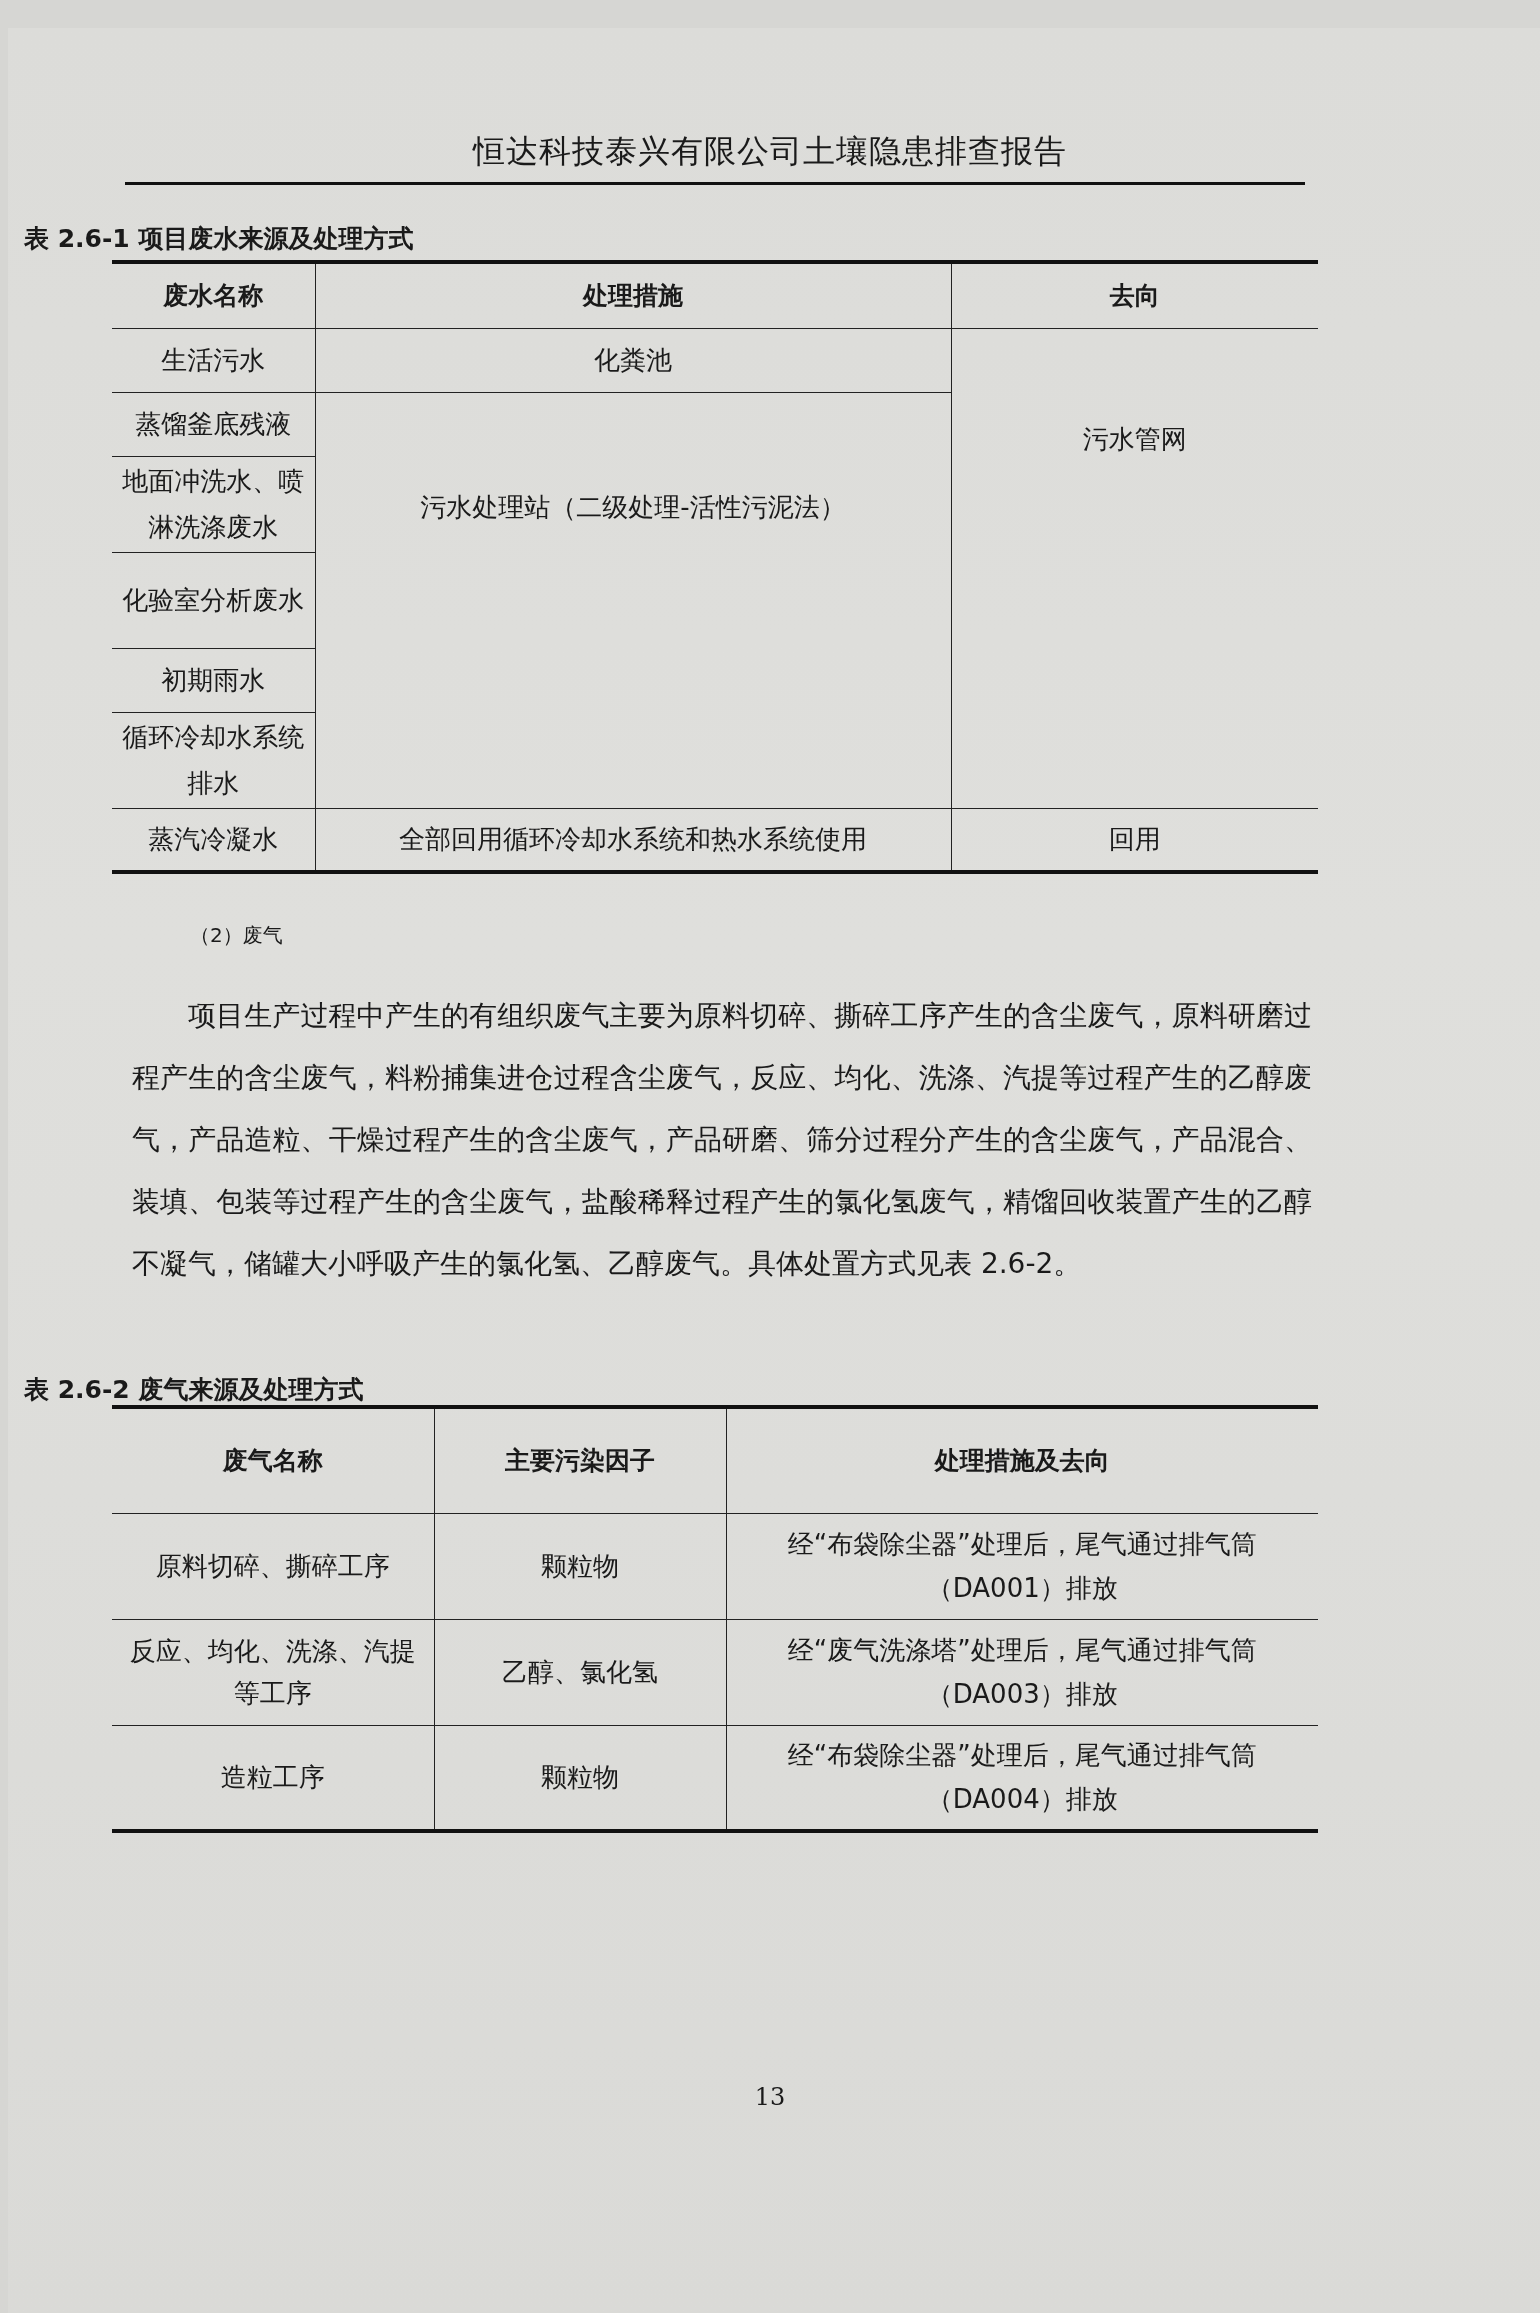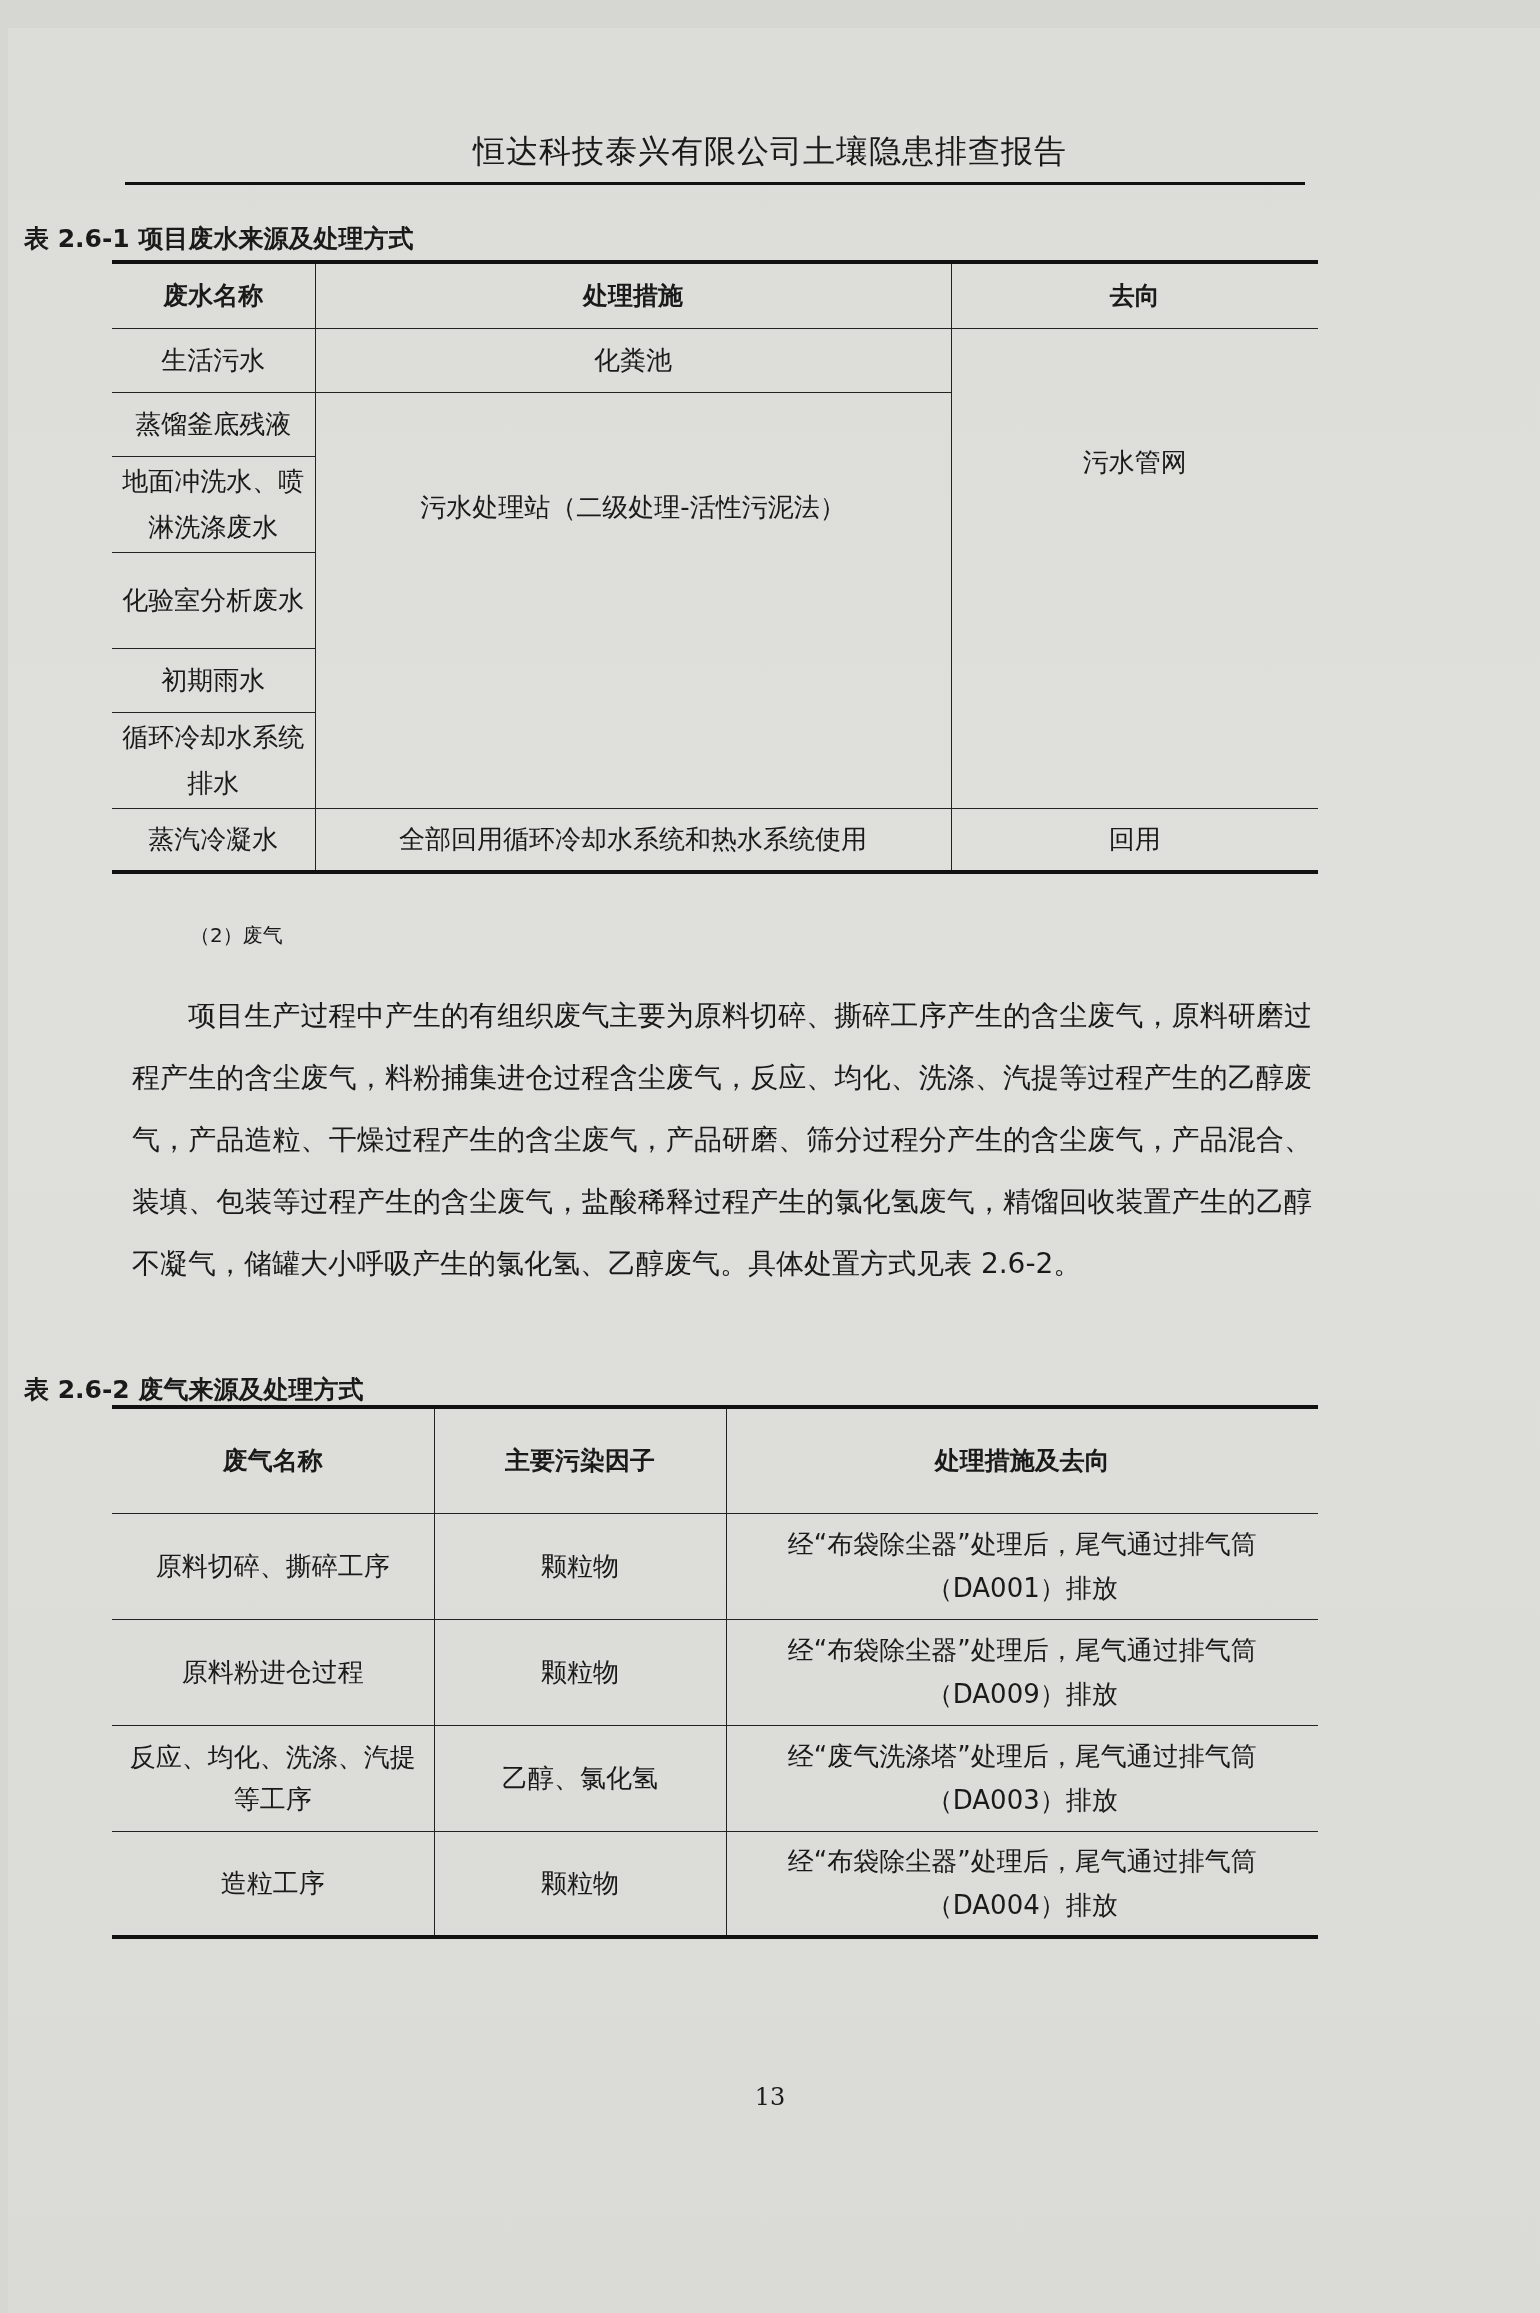--- a/index.html
+++ b/index.html
@@ -77,21 +77,21 @@
     </colgroup>
   <tbody>
       <tr style="height:66px">
     <th>废水名称</th>
     <th>处理措施</th>
     <th>去向</th>
   </tr>
   <tr style="height:64px">
     <td>生活污水</td>
     <td>化粪池</td>
-    <td rowspan="6" style="vertical-align:top; padding-top:111px;">污水管网</td>
+    <td rowspan="6" style="vertical-align:top; padding-top:88px;">污水管网</td>
   </tr>
   <tr style="height:64px">
     <td>蒸馏釜底残液</td>
     <td rowspan="5" style="vertical-align:top; padding-top:92px;">污水处理站（二级处理-活性污泥法）</td>
   </tr>
   <tr style="height:96px">
     <td style="line-height:46px;">地面冲洗水、喷淋洗涤废水</td>
   </tr>
   <tr style="height:96px">
     <td style="line-height:46px;">化验室分析废水</td>
@@ -129,28 +129,20 @@
   </tr>
   <tr style="height:106px">
     <td>原料切碎、撕碎工序</td>
     <td>颗粒物</td>
     <td>
           <div>经“布袋除尘器”处理后，尾气通过排气筒</div>
           <div>（DA001）排放</div>
         </td>
   </tr>
   <tr style="height:106px">
-    <td>原料粉进仓过程</td>
-    <td>颗粒物</td>
-    <td>
-          <div>经“布袋除尘器”处理后，尾气通过排气筒</div>
-          <div>（DA009）排放</div>
-        </td>
-  </tr>
-  <tr style="height:106px">
     <td style="line-height:42px; padding:0 14px;">反应、均化、洗涤、汽提等工序</td>
     <td>乙醇、氯化氢</td>
     <td>
           <div>经“废气洗涤塔”处理后，尾气通过排气筒</div>
           <div>（DA003）排放</div>
         </td>
   </tr>
   <tr style="height:106px">
     <td>造粒工序</td>
     <td>颗粒物</td>

